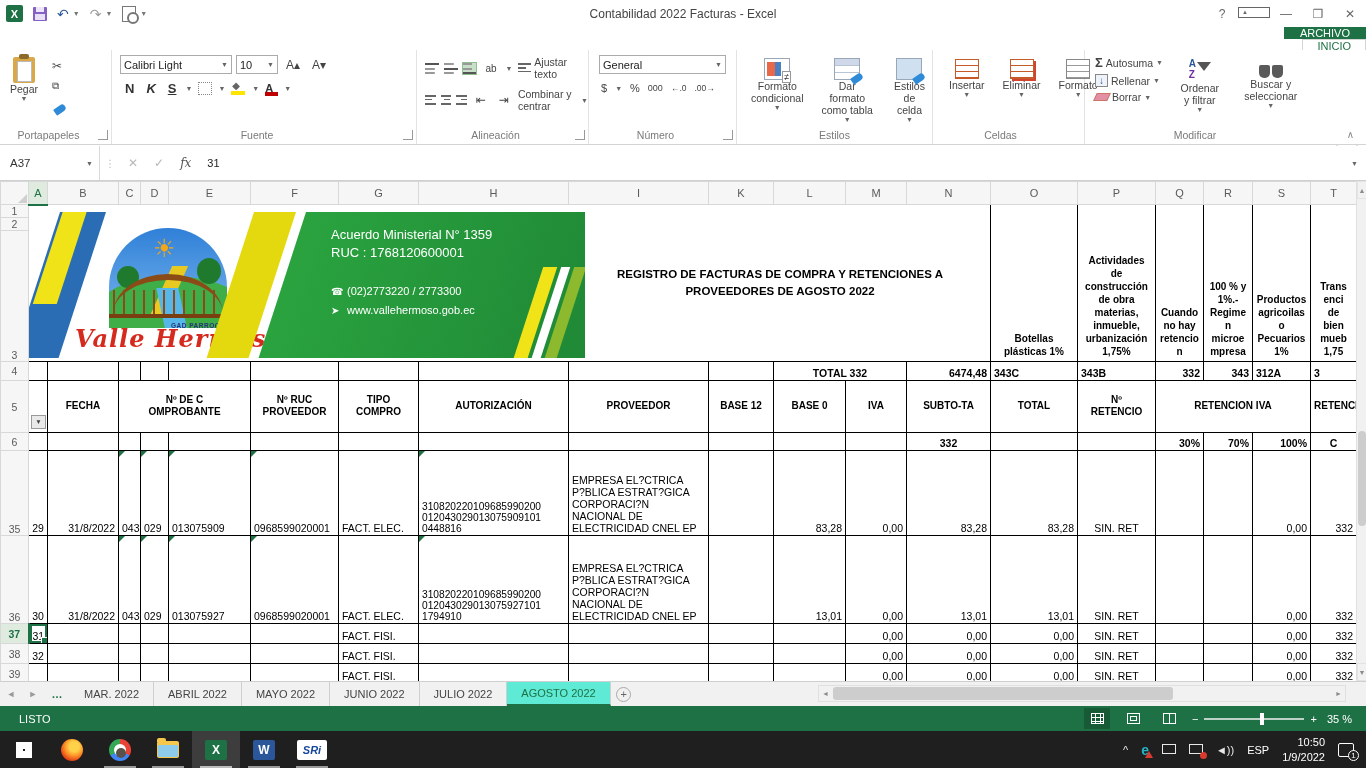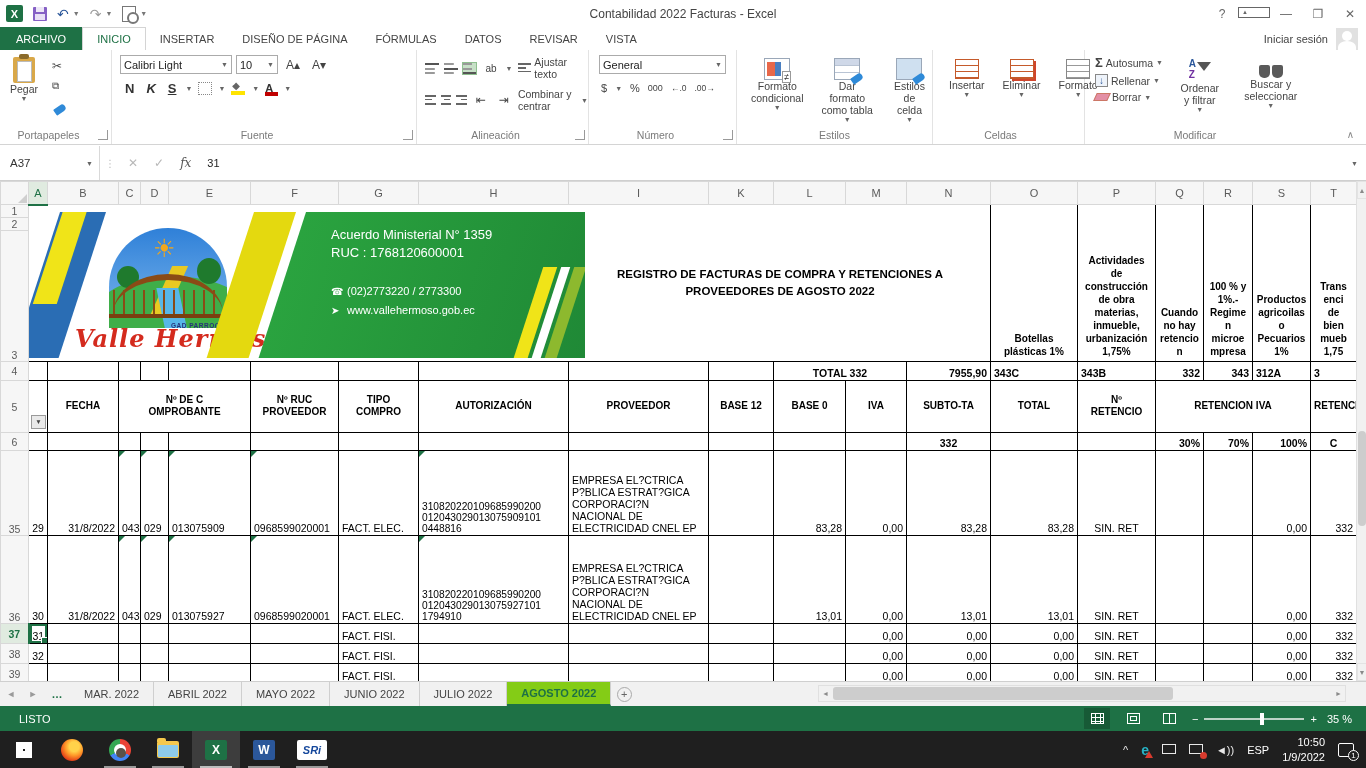--- a/index.html
+++ b/index.html
@@ -15,21 +15,21 @@
   .qico.gray {color:#9b9b9b;}
   .qdd {font-size:7px;color:#777;margin-left:-6px;}
   .prev {width:14px;height:16px;border:1px solid #777;position:relative;background:#fff;}
   .prev:after{content:"";position:absolute;right:-4px;bottom:-3px;width:8px;height:8px;border:2px solid #777;border-radius:50%;background:#fff;}
   #title-text {position:absolute;left:0;right:0;text-align:center;font-size:12px;color:#444;pointer-events:none;}
   .winctl {margin-left:auto;display:flex;align-items:center;gap:0;}
   .winctl span {width:32px;text-align:center;font-size:12px;color:#666;cursor:default;}
   .rdo {width:13px;height:11px;border:1px solid #666;display:inline-block;position:relative;}
   .rdo:after {content:"▲";font-size:6px;color:#666;position:absolute;left:3px;top:1px;}
   
-  #tabsrow {position:absolute;left:0;top:27px;width:1366px;height:23px;background:#fff;display:flex;align-items:flex-end;}
+  #tabsrow {position:absolute;left:0;top:27px;width:1366px;height:23px;background:#fff;display:flex;align-items:flex-end;flex-direction:column;}
   .ftab {height:23px;padding:0 14px;display:flex;align-items:center;font-size:11px;color:#444;}
   .ftab.archivo {background:#1e7145;color:#fff;padding:0 16px;}
   .ftab.active {color:#1e7145;border:1px solid #d4d4d4;border-bottom:none;background:#fff;}
   #signin {margin-left:auto;display:flex;align-items:center;gap:8px;padding-right:8px;font-size:11px;color:#444;}
   .avatar {width:22px;height:22px;background:#e1e1e1;position:relative;overflow:hidden;}
   .avatar:before{content:"";position:absolute;left:6px;top:3px;width:10px;height:10px;border-radius:50%;background:#fff;}
   .avatar:after{content:"";position:absolute;left:2px;top:13px;width:18px;height:12px;border-radius:50% 50% 0 0;background:#fff;}
   
   #ribbon {position:absolute;left:0;top:50px;width:1366px;height:95px;background:#fff;border-bottom:1px solid #d4d4d4;display:flex;}
   .rgroup {position:relative;height:100%;border-right:1px solid #e3e3e3;flex:0 0 auto;}
@@ -131,21 +131,21 @@
   
   #vscroll {position:absolute;right:0;top:181px;width:10px;height:500px;background:#f1f1f1;border-left:1px solid #e0e0e0;}
   .varr {position:absolute;left:0;width:10px;height:18px;color:#8a8a8a;font-size:7px;text-align:center;line-height:18px;background:#f1f1f1;border:1px solid #e3e3e3;}
   #vthumb {position:absolute;left:1px;top:250px;width:8px;height:95px;background:#cdcdcd;border-radius:4px;}
   
   #tabbar {position:absolute;left:0;top:681px;width:1366px;height:25px;background:#f1f1f1;border-top:1px solid #cfcfcf;display:flex;align-items:stretch;font-size:11px;}
   .snav {width:22px;display:flex;align-items:center;justify-content:center;color:#9a9a9a;font-size:9px;}
   .sdots {width:26px;display:flex;align-items:center;justify-content:center;color:#1e7145;font-weight:bold;}
   .stab {padding:0 14px;display:flex;align-items:center;color:#444;border-right:1px solid #cfcfcf;}
   .stab:first-of-type {border-left:1px solid #cfcfcf;}
-  .stab.active {background:#84cc16;color:#1e7145;font-weight:bold;border-bottom:2px solid #1e7145;}
+  .stab.active {background:#5eead4;color:#1e7145;font-weight:normal;border-bottom:2px solid #1e7145;}
   .plus {width:26px;display:flex;align-items:center;justify-content:center;color:#666;}
   .plus span{width:15px;height:15px;border:1px solid #aaa;border-radius:50%;font-size:11px;line-height:13px;text-align:center;}
   #hscroll {position:absolute;left:818px;top:685px;width:528px;height:17px;background:#f1f1f1;border:1px solid #e0e0e0;}
   #hthumb {position:absolute;left:14px;top:1px;width:340px;height:13px;background:#cdcdcd;border-radius:3px;}
   .harr {position:absolute;top:0;width:13px;height:15px;color:#8a8a8a;font-size:7px;text-align:center;line-height:15px;}
   
   #statusbar {position:absolute;left:0;top:706px;width:1366px;height:25px;background:#1e7145;color:#fff;display:flex;align-items:center;font-size:11px;}
   #status-mode {padding-left:19px;}
   #status-right {margin-left:auto;display:flex;align-items:center;gap:10px;padding-right:14px;}
   .vbtn {width:26px;height:21px;display:flex;align-items:center;justify-content:center;}
@@ -504,21 +504,21 @@
     <td class="b"></td>
     <td class="b"></td>
     <td class="b"></td>
     <td class="b"></td>
     <td class="b"></td>
     <td class="b"></td>
     <td class="b"></td>
     <td class="b"></td>
     <td class="b"></td>
     <td class="b bold ctr" colspan="2">TOTAL 332</td>
-    <td class="b bold num">7955,90</td>
+    <td class="b bold num">6474,48</td>
     <td class="b bold">343C</td>
     <td class="b bold">343B</td>
     <td class="b bold num">332</td>
     <td class="b bold num">343</td>
     <td class="b bold">312A</td>
     <td class="b bold">3</td>
   </tr>
   <tr style="height:52px">
     <th class="rh">5</th>
     <td class="b hd rel"><span class="flt">▼</span></td>

